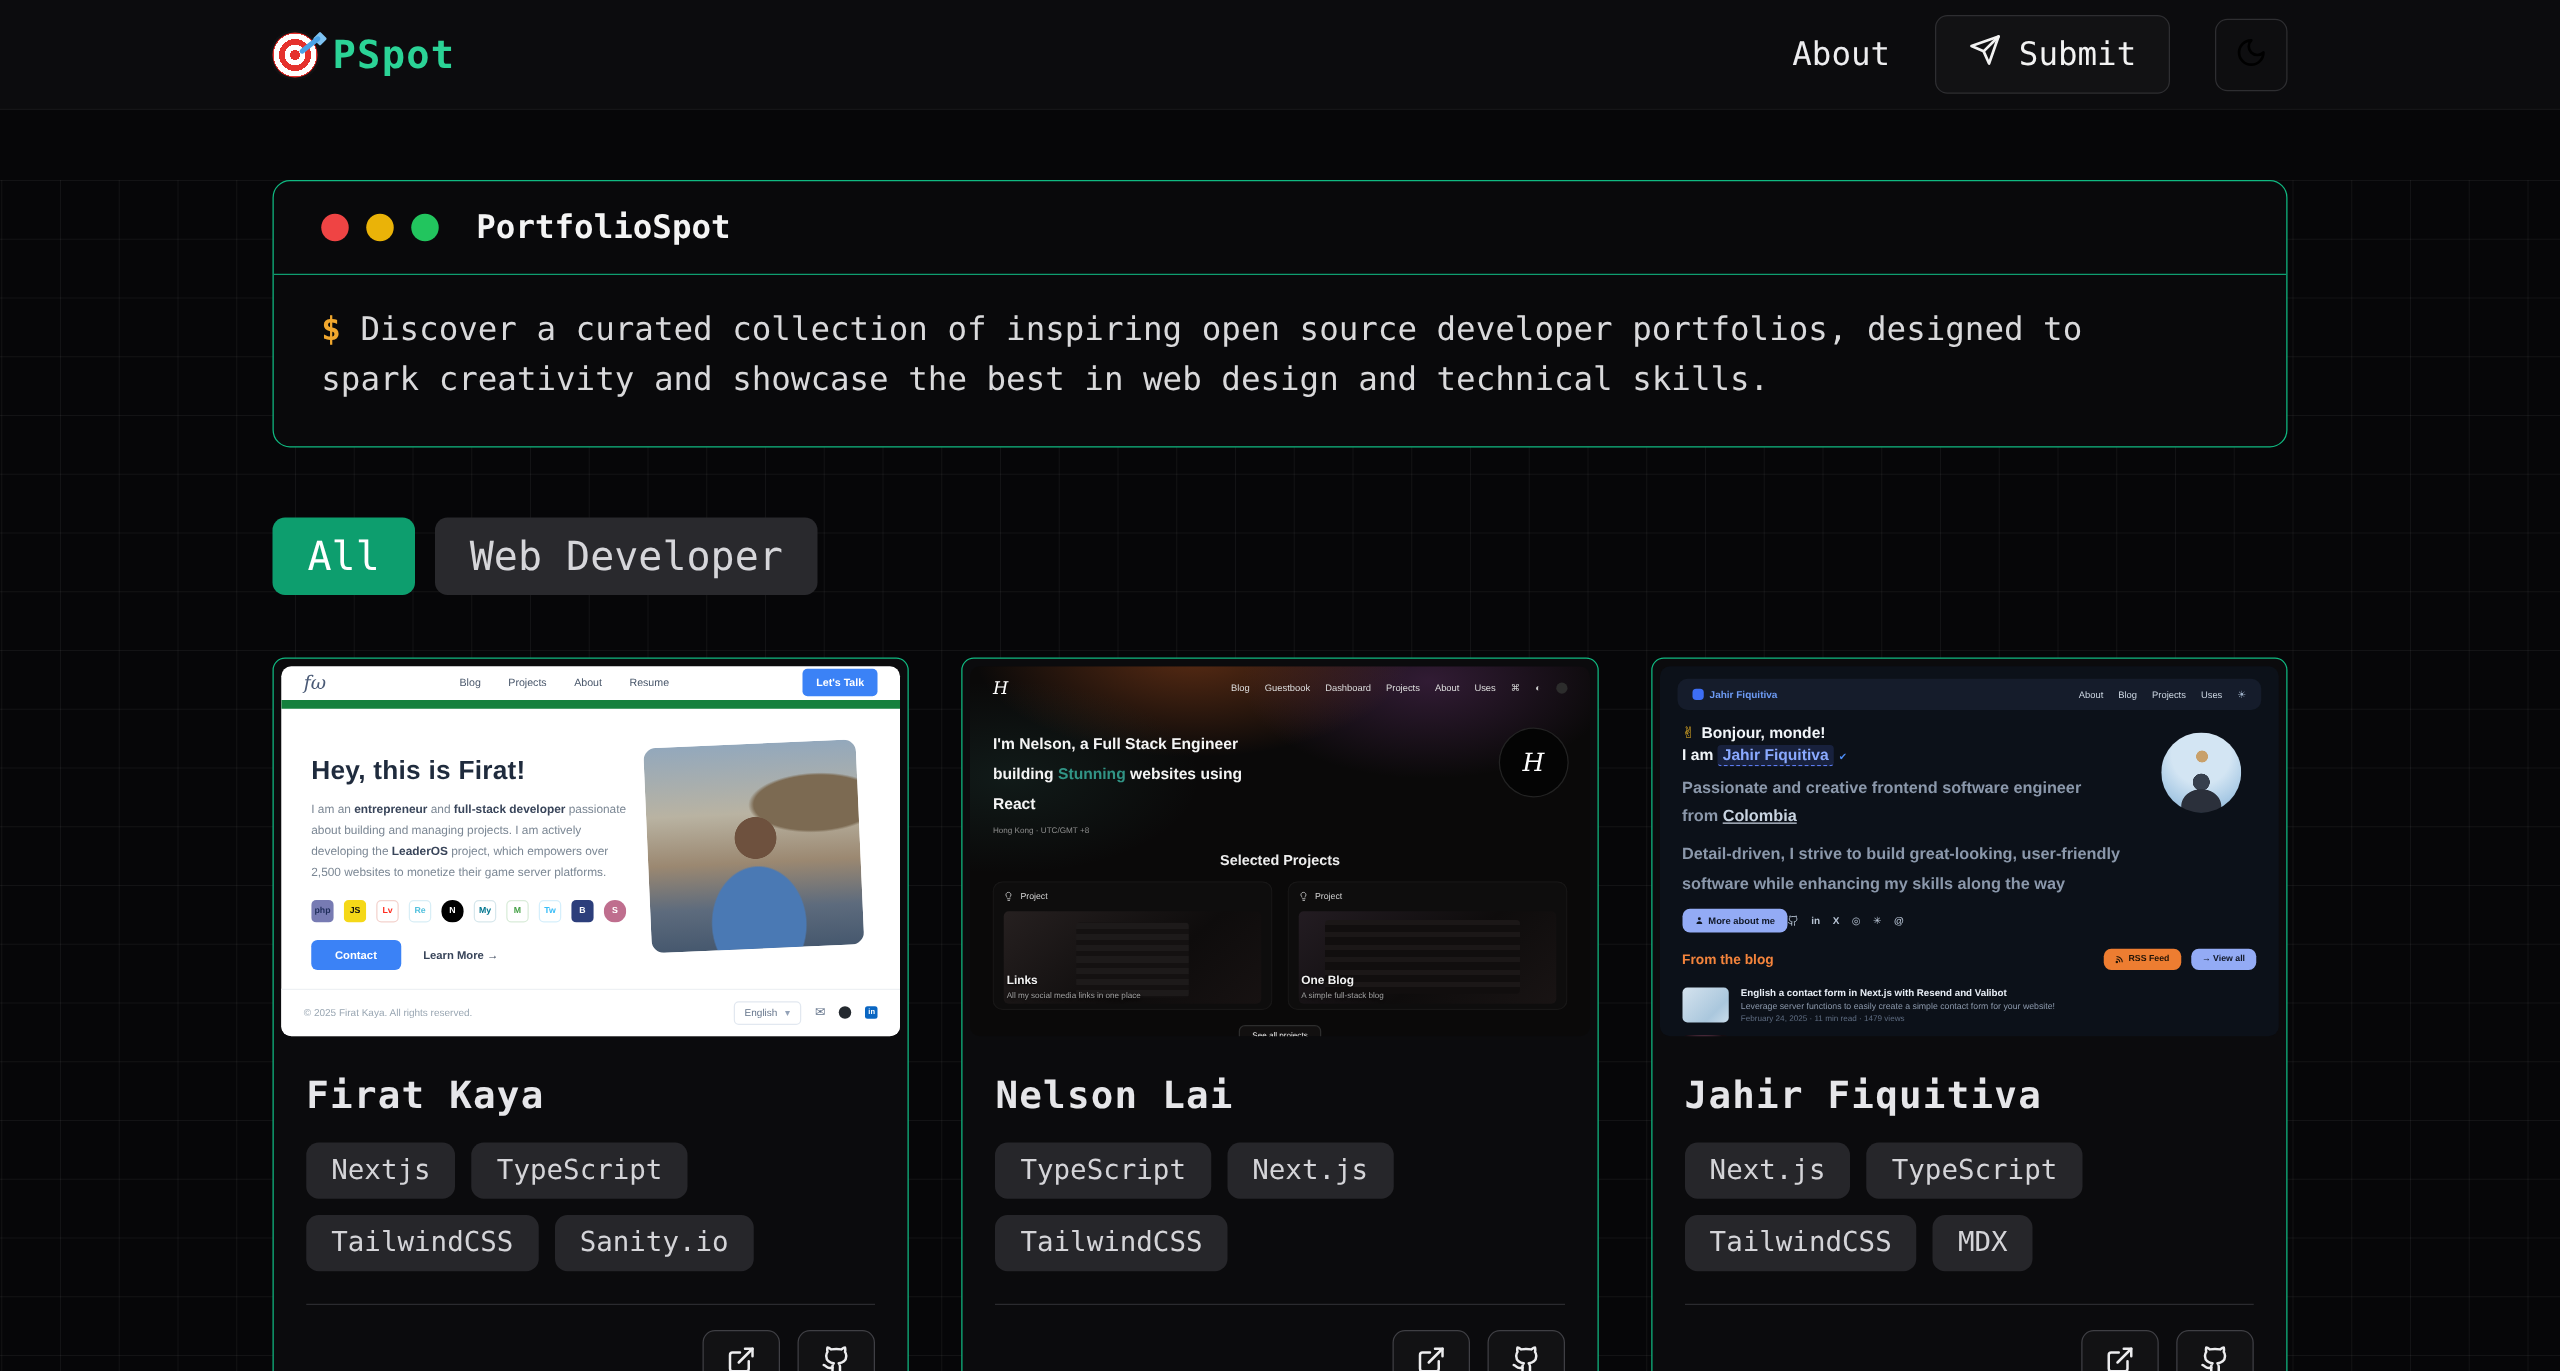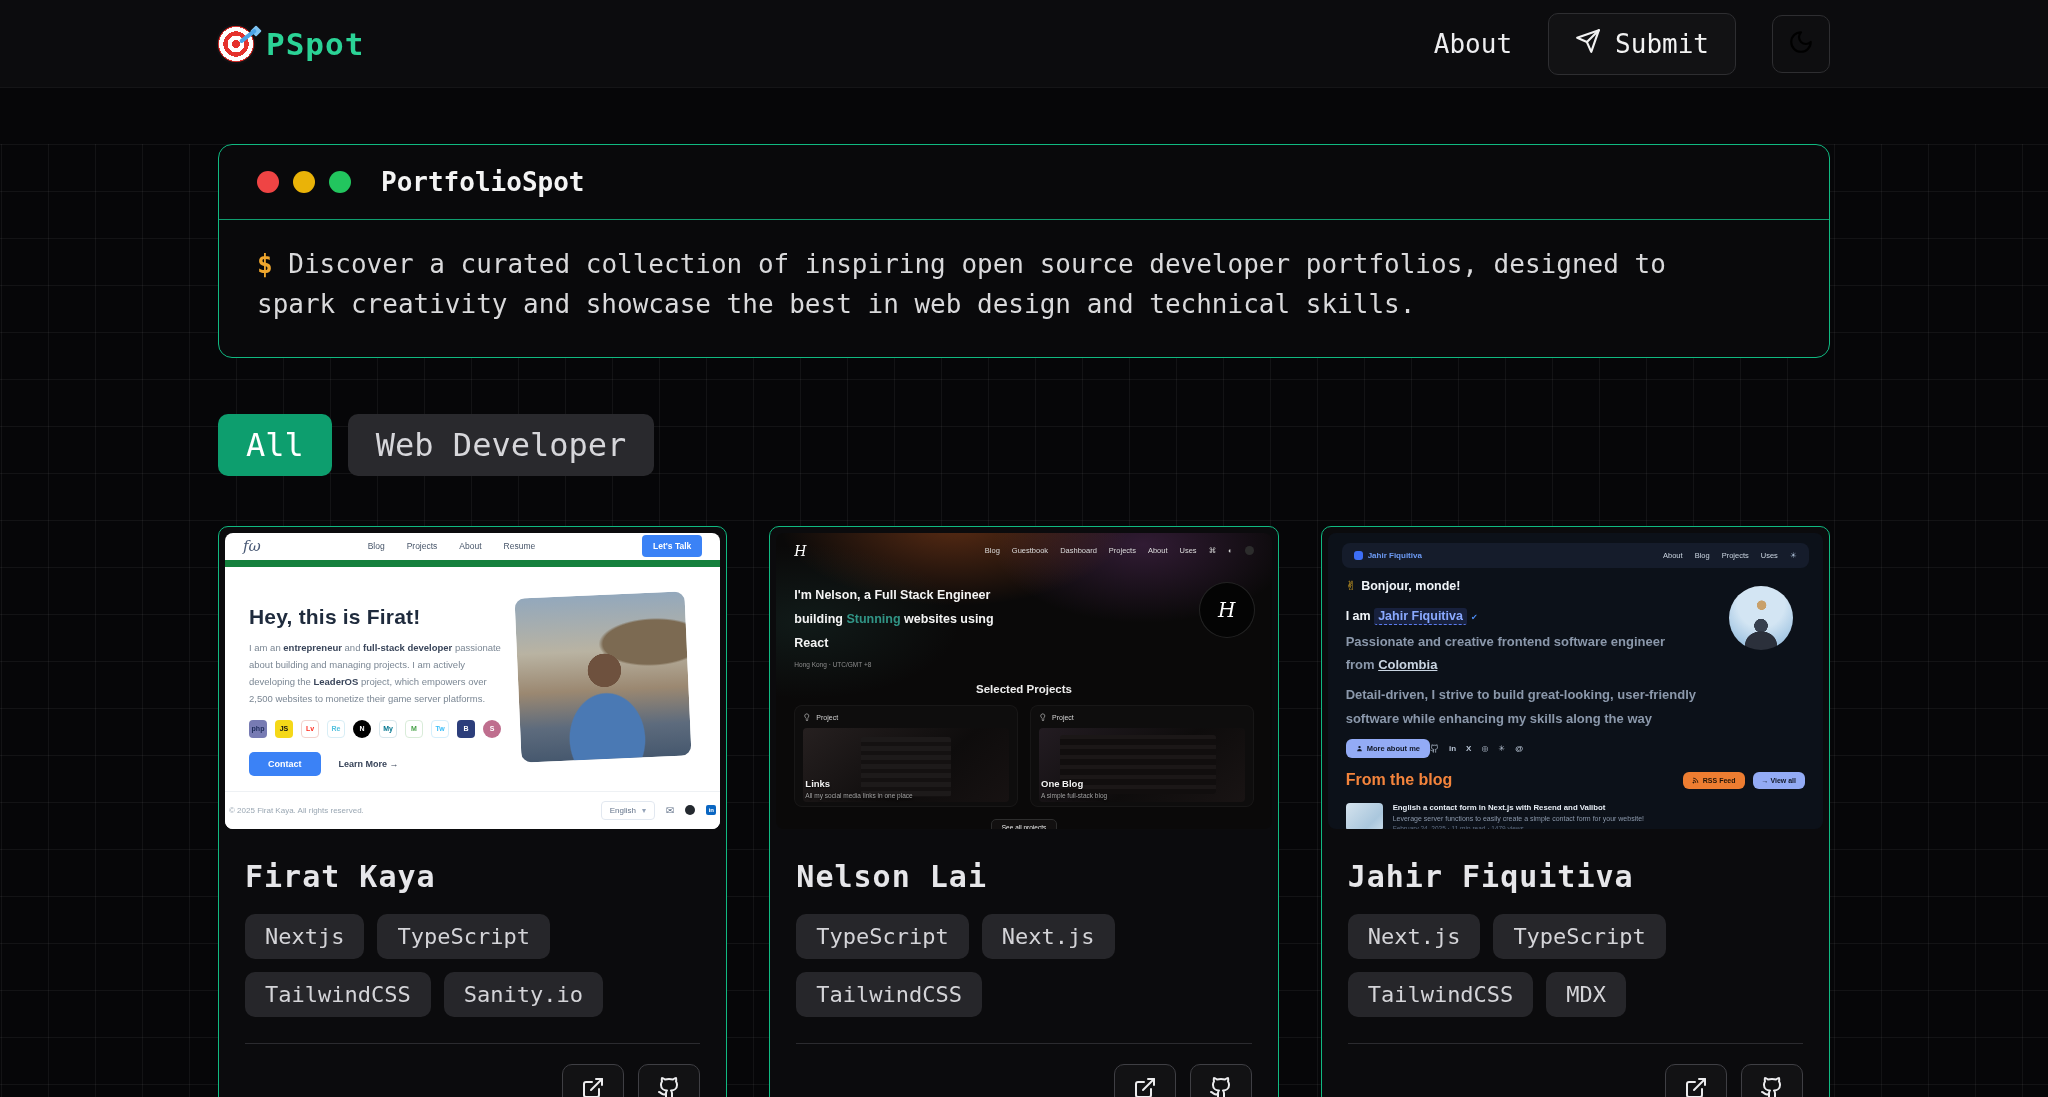--- a/index.html
+++ b/index.html
@@ -117,21 +117,21 @@
   .p1photo {
     width:170px; height:164px; border-radius:10px; transform:rotate(-2.5deg); margin-top:6px; flex:none;
     background:
       radial-gradient(ellipse 64px 78px at 51% 88%, #4a79b4 0 58%, rgba(74,121,180,0) 60%),
       radial-gradient(circle 17px at 51% 46%, #6e513e 0 97%, rgba(110,81,62,0) 100%),
       radial-gradient(ellipse 90px 40px at 80% 30%, #7c6a52 0 55%, rgba(124,106,82,0) 60%),
       linear-gradient(180deg, #93a8bc 0%, #b9b3a2 34%, #9b8871 58%, #5d6b7d 80%, #46586e 100%);
   }
   .p1footer {
     position:absolute; bottom:0; left:0; right:0; background:#fff; border-top:1px solid #eef1f4;
-    display:flex; align-items:center; padding:9px 4px; font-size:8px; color:#9aa7b3;
+    display:flex; align-items:center; padding:9px 18px; font-size:8px; color:#9aa7b3;
   }
   .p1fr { margin-left:auto; display:flex; align-items:center; gap:11px; }
   .p1sel { border:1px solid #e2e8f0; border-radius:4px; padding:4px 8px; color:#64748b; display:flex; gap:6px; }
   .p1sel::after { content:"▾"; color:#94a3b8; }
   .fico-mail::before { content:"✉"; font-size:10px; color:#64748b; }
   .fico-gh { width:10px; height:10px; border-radius:50%; background:#24292f; display:inline-block; }
   .fico-li { width:10px; height:10px; border-radius:2px; background:#0a66c2; color:#fff; font-size:6px; font-weight:bold;
              display:inline-flex; align-items:center; justify-content:center; }
 
   
@@ -178,38 +178,38 @@
   .p3 { background:#0c1119; color:#cbd5e1; }
   .p3nav { margin:10px 14px 0; background:#151c2b; border-radius:8px; display:flex; align-items:center;
            padding:8px 12px; font-size:7.5px; color:#cbd5e1; }
   .p3brand { display:flex; align-items:center; gap:5px; color:#6d9bf5; font-weight:bold; font-size:8px; }
   .p3bdot { width:9px; height:9px; border-radius:3px; background:#3d6ef5; }
   .p3links { margin-left:auto; display:flex; gap:12px; align-items:center; }
   .p3ico-sun::before { content:"☀"; color:#9fb1c8; font-size:8px; }
   .p3hero { display:flex; padding:10px 18px 0; }
   .p3greet { font-size:12.5px; font-weight:800; color:#f1f5f9; }
   .wave-icon::before { content:"✌"; color:#fbbf24; margin-right:5px; }
-  .p3intro { font-size:12.5px; font-weight:800; color:#f1f5f9; margin-top:16px; }
+  .p3intro { font-size:12.5px; font-weight:800; color:#f1f5f9; margin-top:4px; }
   .p3name { color:#8aa9ff; background:rgba(86,121,255,0.16); padding:1px 4px; border-radius:3px;
             border-bottom:1px dashed #5b7bf0; }
   .p3check::before { content:"✔"; color:#4d8df6; font-size:8px; margin-left:4px; }
   .p3bio { font-size:13px; color:#8b98ab; line-height:1.8; margin-top:7px;font-weight:bold; }
   .p3linku { color:#c9d4e1; text-decoration:underline; }
   .p3btnrow { display:flex; align-items:center; gap:0; margin-top:9px; }
   .p3more { background:#93abf5; color:#101726; font-weight:bold; font-size:7.5px; border-radius:6px;
             padding:5px 10px; display:flex; align-items:center; gap:4px; }
   .p3socials { display:flex; gap:10px; color:#b8c4d4; font-size:8px; font-weight:bold; align-items:center; }
   .p3avatar { width:64px; height:64px; border-radius:50%; margin:8px 12px 0 10px; flex:none;
     background:
       radial-gradient(ellipse 26px 22px at 50% 92%, #2b303b 0 60%, rgba(43,48,59,0) 63%),
       radial-gradient(circle 7px at 50% 62%, #37404e 0 95%, rgba(55,64,78,0) 100%),
       radial-gradient(circle 5px at 51% 30%, #c8a06a 0 90%, rgba(200,160,106,0) 100%),
       radial-gradient(circle at 50% 28%, #d3e5f3 0 42%, #a9cae5 72%, #86aed1 100%); }
   .p3bloghead { display:flex; align-items:center; padding:13px 18px 2px; }
-  .p3btitle { color:#f4843c; font-weight:800; font-size:16px; }
+  .p3btitle { color:#f4843c; font-weight:800; font-size:11px; }
   .p3bbtns { margin-left:auto; display:flex; gap:8px; }
   .p3rss { background:#ed7d31; border-radius:6px; color:#221407; font-size:7px; font-weight:bold;
            padding:5px 9px; display:flex; align-items:center; gap:4px; }
   .p3viewall { background:#93abf5; border-radius:6px; color:#101726; font-size:7px; font-weight:bold; padding:5px 9px; }
   .p3posts { padding:3px 18px 0; }
   .p3post { display:flex; gap:10px; margin-top:9px; }
   .p3thumb { width:37px; height:28px; border-radius:4px; flex:none; }
   .p3thumb.t1 { background:linear-gradient(135deg,#d5e3ee 0%,#aac7dd 70%,#c9dcea 100%); }
   .p3thumb.t2 { background:radial-gradient(circle at 46% 56%, #f2b27b 0 13%, #67384f 45%, #140d12 82%); }
   .p3ptitle { font-size:7.8px; font-weight:bold; color:#e8eef6; }

